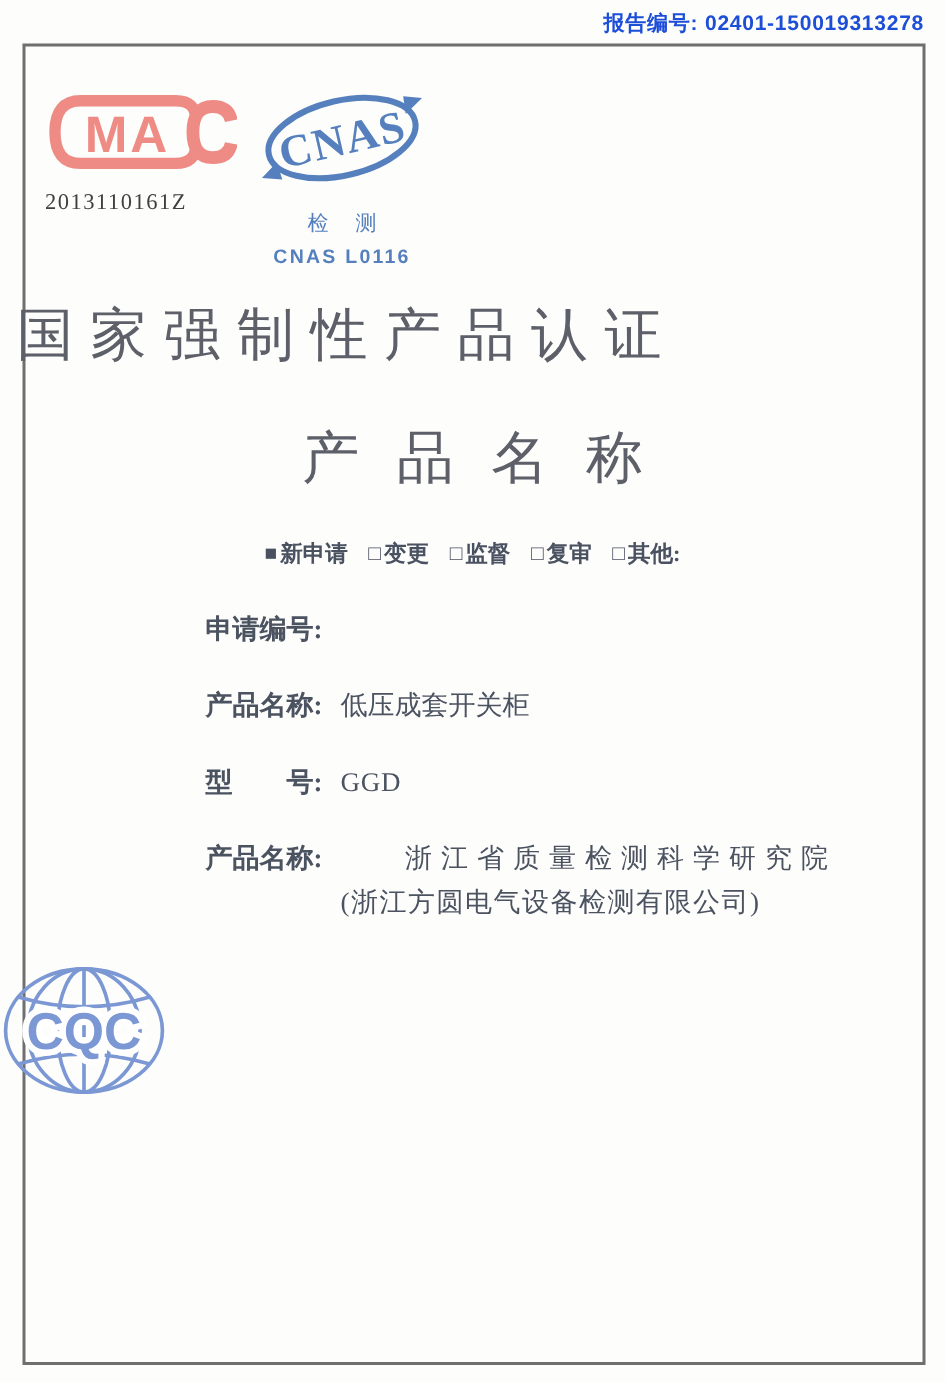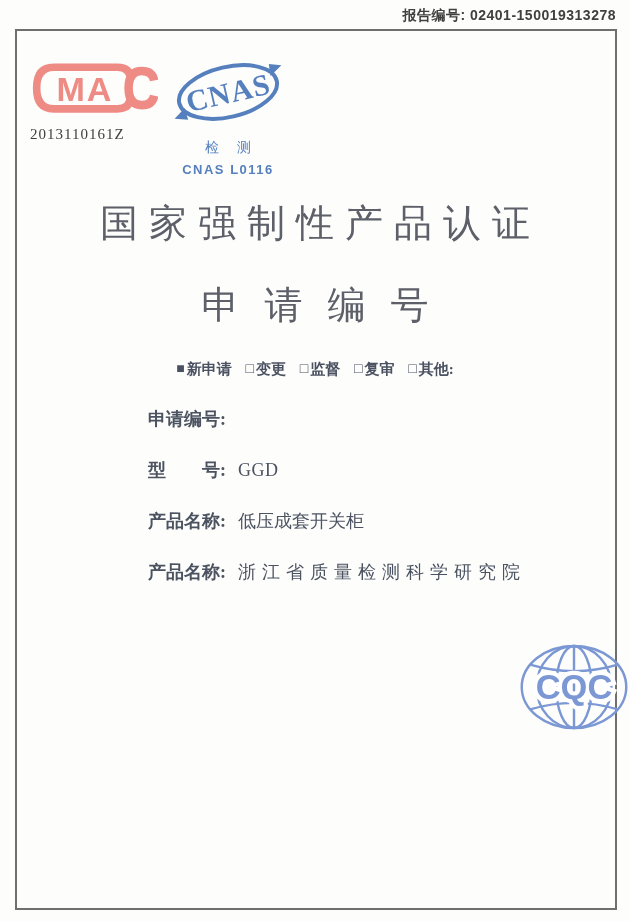--- a/index.html
+++ b/index.html
@@ -7,21 +7,21 @@
   body {
     width:630px; height:921px; position:relative;
     background:#fdfdfc;
     font-family:"Liberation Serif","DejaVu Serif",serif;
     color:#4b5260;
     overflow:hidden;
   }
   .report-no {
     position:absolute; top:7px; right:14px;
     font-size:14px; letter-spacing:0.5px;
-    color:#404040;
+    color:#1d4ed8;
     font-family:"Liberation Sans","DejaVu Sans",sans-serif;
     font-weight:bold;
   }
   .frame {
     position:absolute; left:15px; top:29px; width:602px; height:881px;
     border:2px solid #6f6f6f;
     background:transparent;
   }
   
   .logo-cma {
@@ -40,53 +40,52 @@
     margin-top:1px; font-size:14px; letter-spacing:7px; padding-left:7px;
     font-family:"Liberation Sans","DejaVu Sans",sans-serif;
   }
   .cnas-code {
     margin-top:5px; font-size:13px; letter-spacing:1.5px;
     font-family:"Liberation Sans","DejaVu Sans",sans-serif; font-weight:bold;
   }
   
   .title {
     position:absolute; left:0; top:198px; width:100%;
-    text-align:center;
     font-size:38px; font-weight:normal; color:#5d6069;
     letter-spacing:11px; text-indent:11px;
   }
   .subtitle {
     position:absolute; left:0; top:280px; width:100%;
     text-align:center;
     font-size:38px; font-weight:normal; color:#5d6069;
     letter-spacing:25px; text-indent:25px;
   }
   
   .check-line {
     position:absolute; left:0; top:360px; width:100%;
     text-align:center;
     font-size:15px; font-weight:bold; color:#4a5160;
   }
   .check-line .opt { margin:1px 5px; white-space:nowrap; }
   .check-line .sym { margin-right:2px; font-size:14px; position:relative; top:-1px; }
   
   .fields {
-    position:absolute; left:148px; top:406px; width:440px;
+    position:absolute; left:137px; top:406px; width:440px;
     font-size:18px; color:#4b5260;
   }
   .field { display:flex; margin-bottom:25px; line-height:26px; }
   .field .label { white-space:pre; font-weight:bold; flex:none; }
   .field .value { margin-left:12px; }
   .value-latin { font-family:"Liberation Serif","DejaVu Serif",serif; letter-spacing:0.5px; }
-  .agency-line1 { letter-spacing:6px; white-space:nowrap; }
+  .agency-line1 { letter-spacing:6px; white-space:nowrap;margin-left:43px; }
   .agency-line2 { letter-spacing:1px; margin-top:3px; white-space:nowrap; }
   
   .logo-cqc {
     position:absolute; left:0; top:640px; width:100%;
-    text-align:right;
+    text-align:left;
   }
 </style>
 </head>
 <body>
 
 <div class="report-no">
   <span>报告编号:</span>
   <span>02401-150019313278</span>
 </div>
 
@@ -112,46 +111,47 @@
         <polygon points="12,46 0,54 13,58" fill="#5580bd"></polygon>
         <text x="58" y="51" text-anchor="middle" font-family="Liberation Serif, DejaVu Serif, serif" font-size="30" font-weight="bold" fill="#5580bd" letter-spacing="1">CNAS</text>
       </g>
     </svg>
   </span>
   <div class="cnas-caption">检 测</div>
   <div class="cnas-code">CNAS L0116</div>
 </div>
 
 <h1 class="title">国家强制性产品认证</h1>
-<h2 class="subtitle">申请编号</h2>
+<h2 class="subtitle">产品名称</h2>
 
 <div class="check-line">
   <span class="opt"><span class="sym">■</span><span>新申请</span></span>
   <span class="opt"><span class="sym">□</span><span>变更</span></span>
   <span class="opt"><span class="sym">□</span><span>监督</span></span>
   <span class="opt"><span class="sym">□</span><span>复审</span></span>
   <span class="opt"><span class="sym">□</span><span>其他:</span></span>
 </div>
 
 <div class="fields">
   <div class="field">
     <span class="label">申请编号:</span>
   </div>
   <div class="field">
+    <span class="label">产品名称:</span>
+    <span class="value">低压成套开关柜</span>
+  </div>
+  <div class="field">
     <span class="label">型　　号:</span>
     <span class="value value-latin">GGD</span>
   </div>
   <div class="field">
     <span class="label">产品名称:</span>
-    <span class="value">低压成套开关柜</span>
-  </div>
-  <div class="field">
-    <span class="label">产品名称:</span>
     <span class="value">
       <div class="agency-line1">浙江省质量检测科学研究院</div>
+      <div class="agency-line2">(浙江方圆电气设备检测有限公司)</div>
     </span>
   </div>
 </div>
 
 <div class="logo-cqc">
   <span>
     <svg width="112" height="94" viewBox="0 0 120 100">
       <g fill="none" stroke="#7b97d4" stroke-width="2.6">
         <ellipse cx="60" cy="50" rx="56" ry="44"></ellipse>
         <ellipse cx="60" cy="50" rx="40" ry="44"></ellipse>

